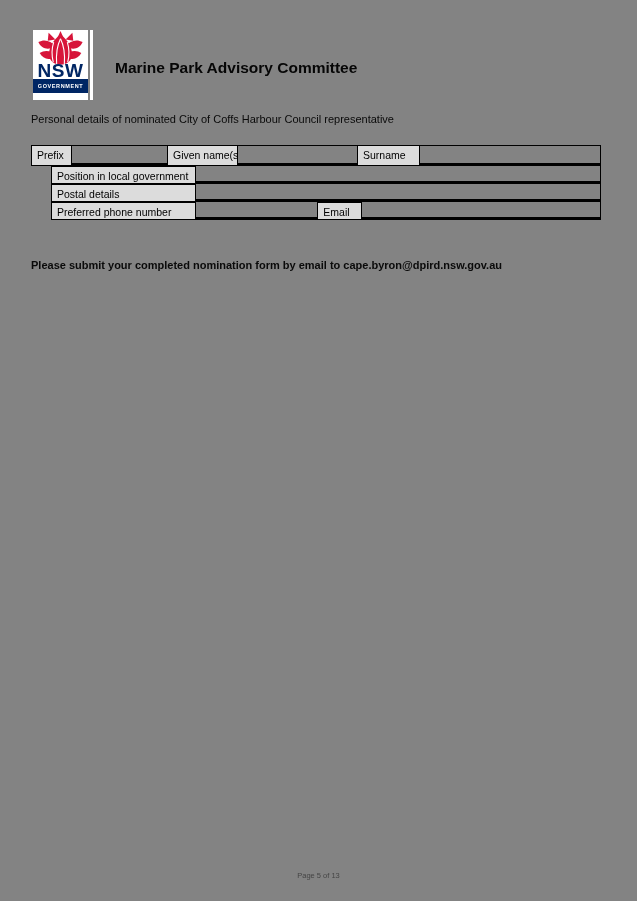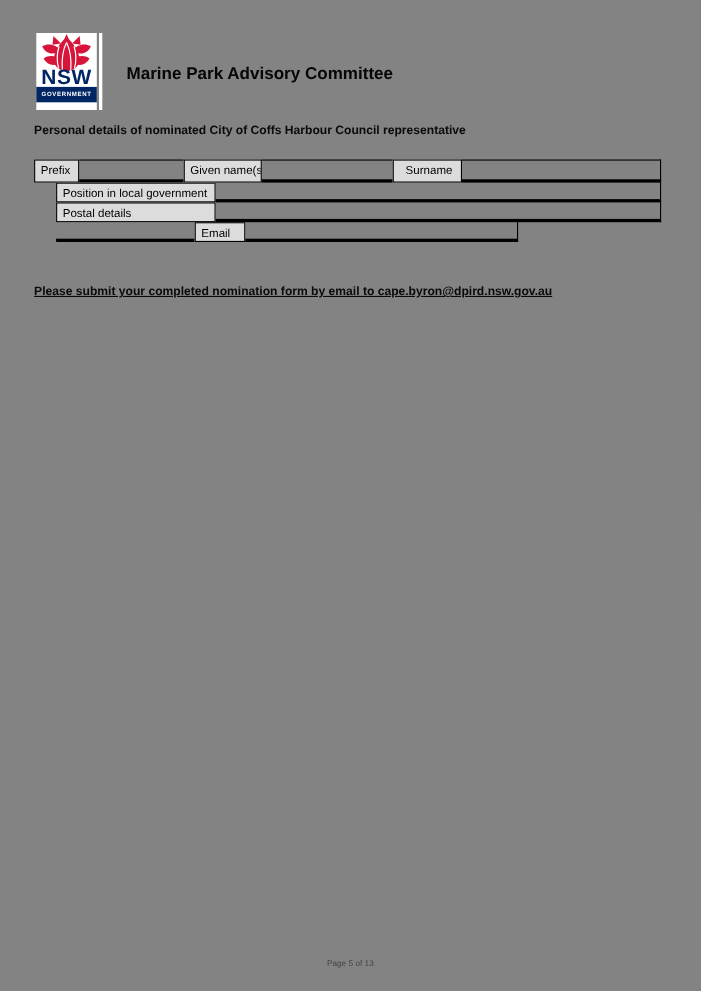--- a/index.html
+++ b/index.html
@@ -39,25 +39,25 @@
   
   .title-block{
     position:absolute;left:115px;top:58px;width:485px;
     color:#060606;
     font-weight:bold;font-size:15.5px;line-height:19.5px;
   }
 
   
   .intro-text{
     position:absolute;left:31px;top:113px;width:560px;
-    font-weight:bold;font-size:11px;color:#0a0a0a;
+    font-weight:normal;font-size:11px;color:#0a0a0a;
   }
   .submit-note{
     position:absolute;left:31px;top:259px;width:580px;
-    font-weight:bold;font-size:11px;color:#0a0a0a;text-decoration:underline;
+    font-weight:bold;font-size:11px;color:#0a0a0a;
   }
 
   
   .form-table{
     position:absolute;left:31px;top:145px;width:570px;
   }
   .ft-row{display:flex;width:570px;box-sizing:border-box;}
   .ft-row.r1{height:21px;}
   .ft-row.rn{height:18px;padding-left:20px;}
   .lbl{
@@ -74,21 +74,21 @@
     background:transparent;
   }
   .r1 .inp{border-top:1px solid #000;}
   .inp.last{border-right:1px solid #000;}
 
   
   .w-prefix{width:41px;}
   .w-prefix-in{width:95px;}
   .w-given{width:71px;}
   .w-given-in{width:119px;}
-  .w-surname{width:63px;text-align:center;}
+  .w-surname{width:63px;}
   .w-surname-in{width:181px;}
   
   .w-lbl-wide{width:150px;}
   .w-in-wide{width:420px;}
   
   .w-phone-in{width:126px;}
   .w-email{width:46px;}
   .w-email-in{width:248px;}
 
   
@@ -148,20 +148,21 @@
       <div class="inp w-in-wide last"></div>
     </div>
 
 
     <div class="ft-row rn">
       <div class="lbl w-lbl-wide">Postal details</div>
       <div class="inp w-in-wide last"></div>
     </div>
 
     <div class="ft-row rn">
+      <div class="lbl w-lbl-wide">Preferred phone number</div>
       <div class="inp w-phone-in"></div>
       <div class="lbl w-email">Email</div>
       <div class="inp w-email-in last"></div>
     </div>
 
   </div>
 
   <div class="submit-note">Please submit your completed nomination form by email to cape.byron@dpird.nsw.gov.au</div>
 
   <div class="footer">Page 5 of 13</div>

